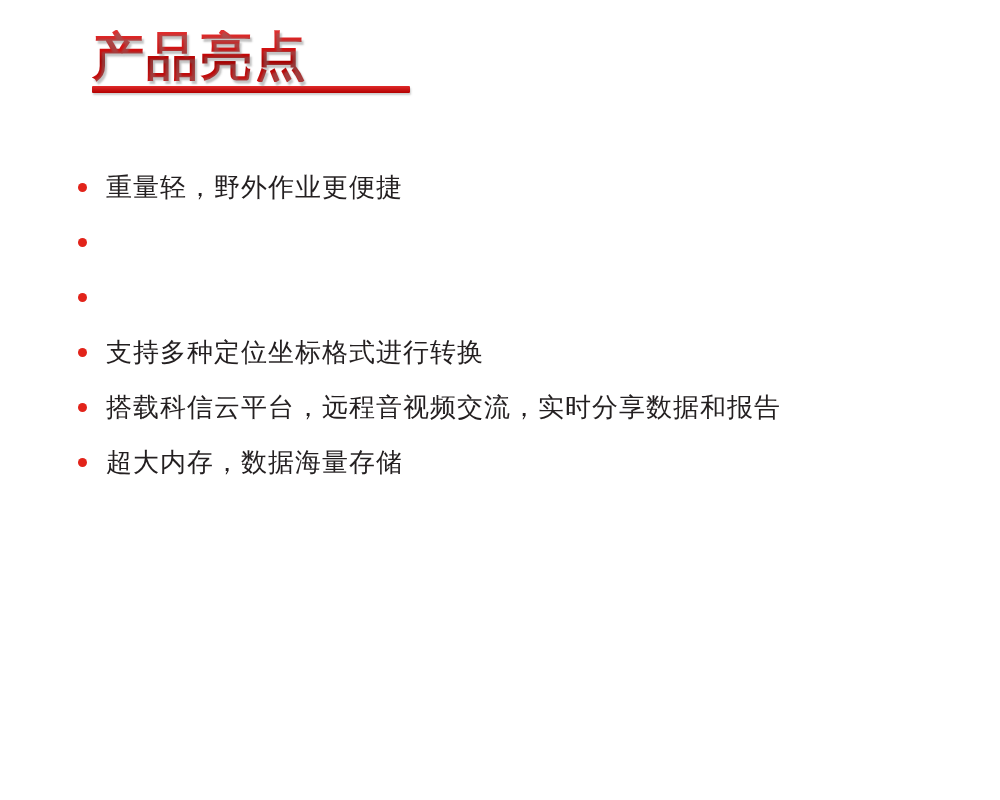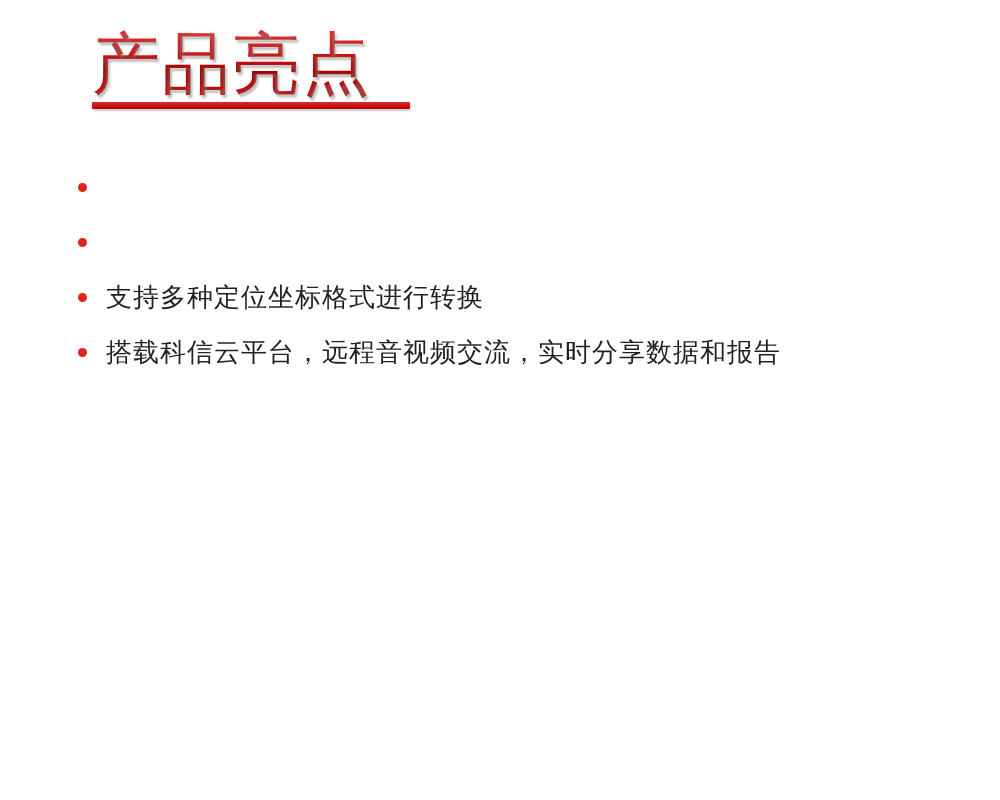--- a/index.html
+++ b/index.html
@@ -20,22 +20,22 @@
     box-sizing: border-box;
   }
   .title-block {
     position: absolute;
     left: 92px;
     top: 30px;
     width: 420px;
   }
   .slide-title {
     font-family: "DejaVu Sans", "Liberation Sans", sans-serif;
-    font-size: 68px;
-    font-weight: normal;
+    font-size: 52px;
+    font-weight: bold;
     line-height: 1.0;
     letter-spacing: 2px;
     color: #cc0000;
     background: linear-gradient(180deg, #e23232 0%, #cf0c0c 42%, #a80000 60%, #cf1414 100%);
     -webkit-background-clip: text;
     background-clip: text;
     -webkit-text-fill-color: transparent;
     text-shadow: 2px 3px 2px rgba(120,120,120,0.45);
     white-space: nowrap;
     display: inline-block;
@@ -83,20 +83,24 @@
 
 <div class="slide">
 
   <div class="title-block">
     <div class="slide-title">产品亮点</div>
     <div class="title-underline"></div>
   </div>
 
   <div class="bullet-list">
 
+    <div class="bullet-row">
+      <span class="bullet-dot"></span>
+      <span class="bullet-text">重量轻，野外作业更便捷</span>
+    </div>
 
 
     <div class="bullet-row">
       <span class="bullet-dot"></span>
     </div>
 
     <div class="bullet-row">
       <span class="bullet-dot"></span>
     </div>
 
@@ -105,15 +109,19 @@
       <span class="bullet-text">支持多种定位坐标格式进行转换</span>
     </div>
 
 
     <div class="bullet-row">
       <span class="bullet-dot"></span>
       <span class="bullet-text">搭载科信云平台，远程音视频交流，实时分享数据和报告</span>
     </div>
 
 
+    <div class="bullet-row">
+      <span class="bullet-dot"></span>
+      <span class="bullet-text">超大内存，数据海量存储</span>
+    </div>
 
   </div>
 </div>
 
 </body></html>

